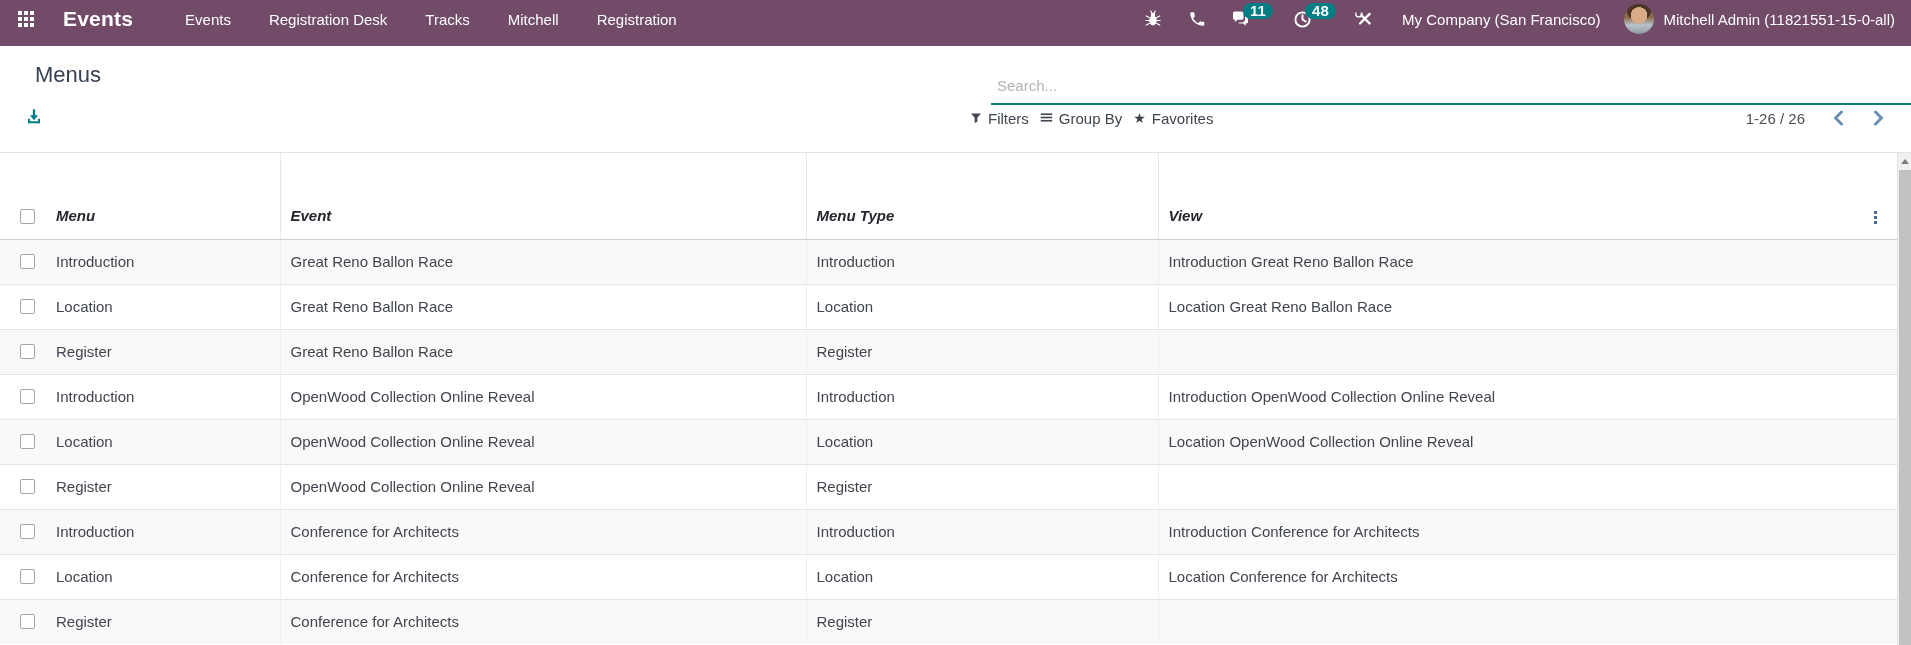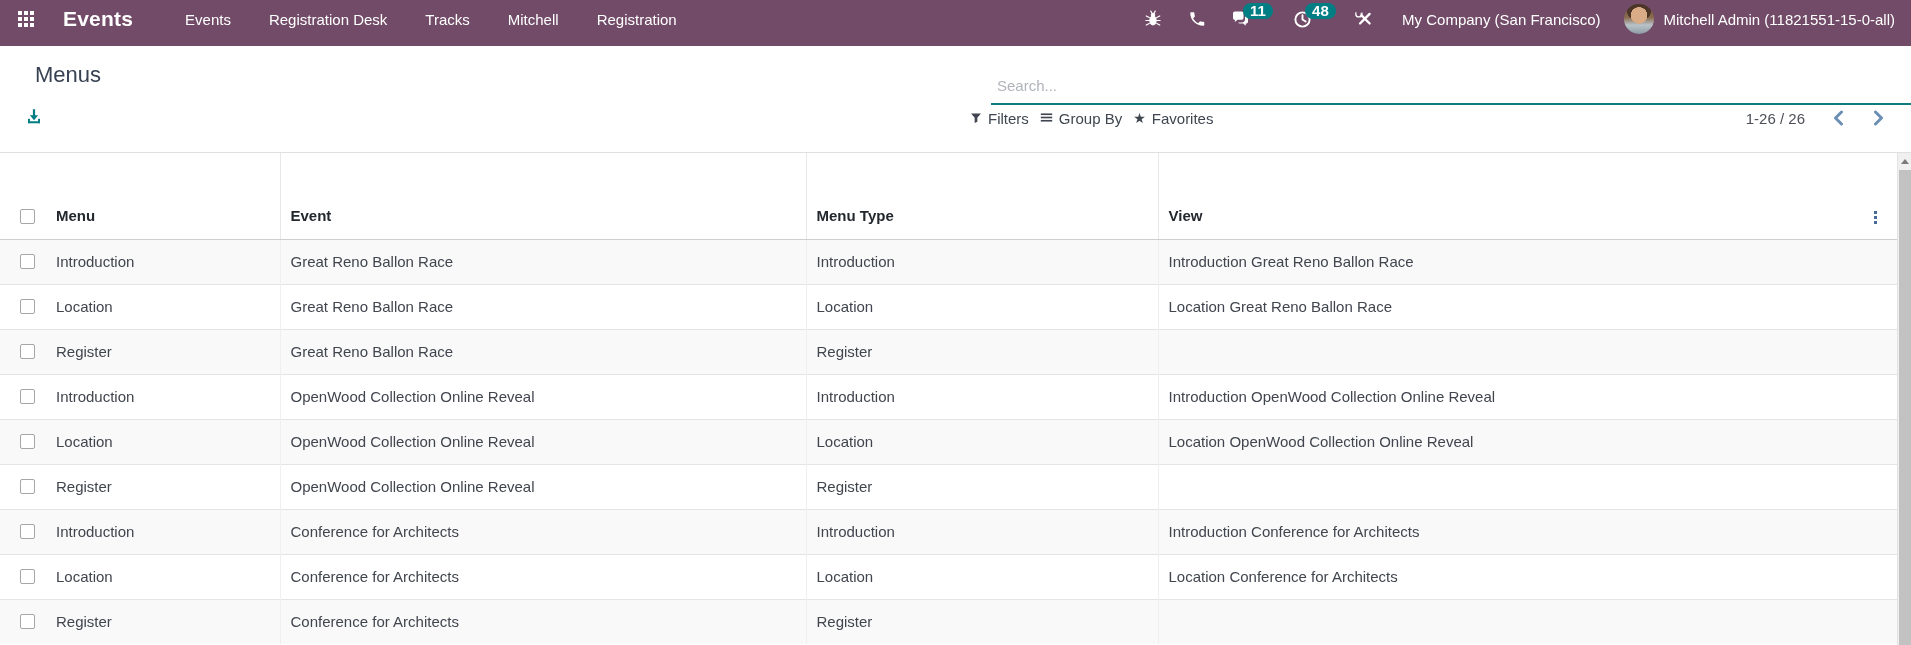--- a/index.html
+++ b/index.html
@@ -96,21 +96,21 @@
   col.c-event { width: 526px; }
   col.c-type  { width: 352px; }
   col.c-view  { width: auto;  }
   col.c-opt   { width: 44px;  }
 
   thead th {
     height: 86px; vertical-align: bottom;
     text-align: left; font-size: 15px; font-weight: bold; color: #23272e;
     padding: 0 10px 15px 10px;
     border-bottom: 1px solid #cfcfcf;
-    background: #fff; cursor: pointer;
+    background: #fff; cursor: pointer; font-style: italic;
   }
   thead th.th-check { padding-left: 20px; cursor: default; }
   thead th:nth-child(3), thead th:nth-child(4), thead th:nth-child(5) { border-left: 1px solid #e8e8e8; }
 
   tbody td {
     height: 45px; font-size: 15px; color: #41454e;
     padding: 0 10px; border-top: 1px solid #e4e4e4;
     white-space: nowrap; overflow: hidden;
   }
   tbody tr { cursor: pointer; }

